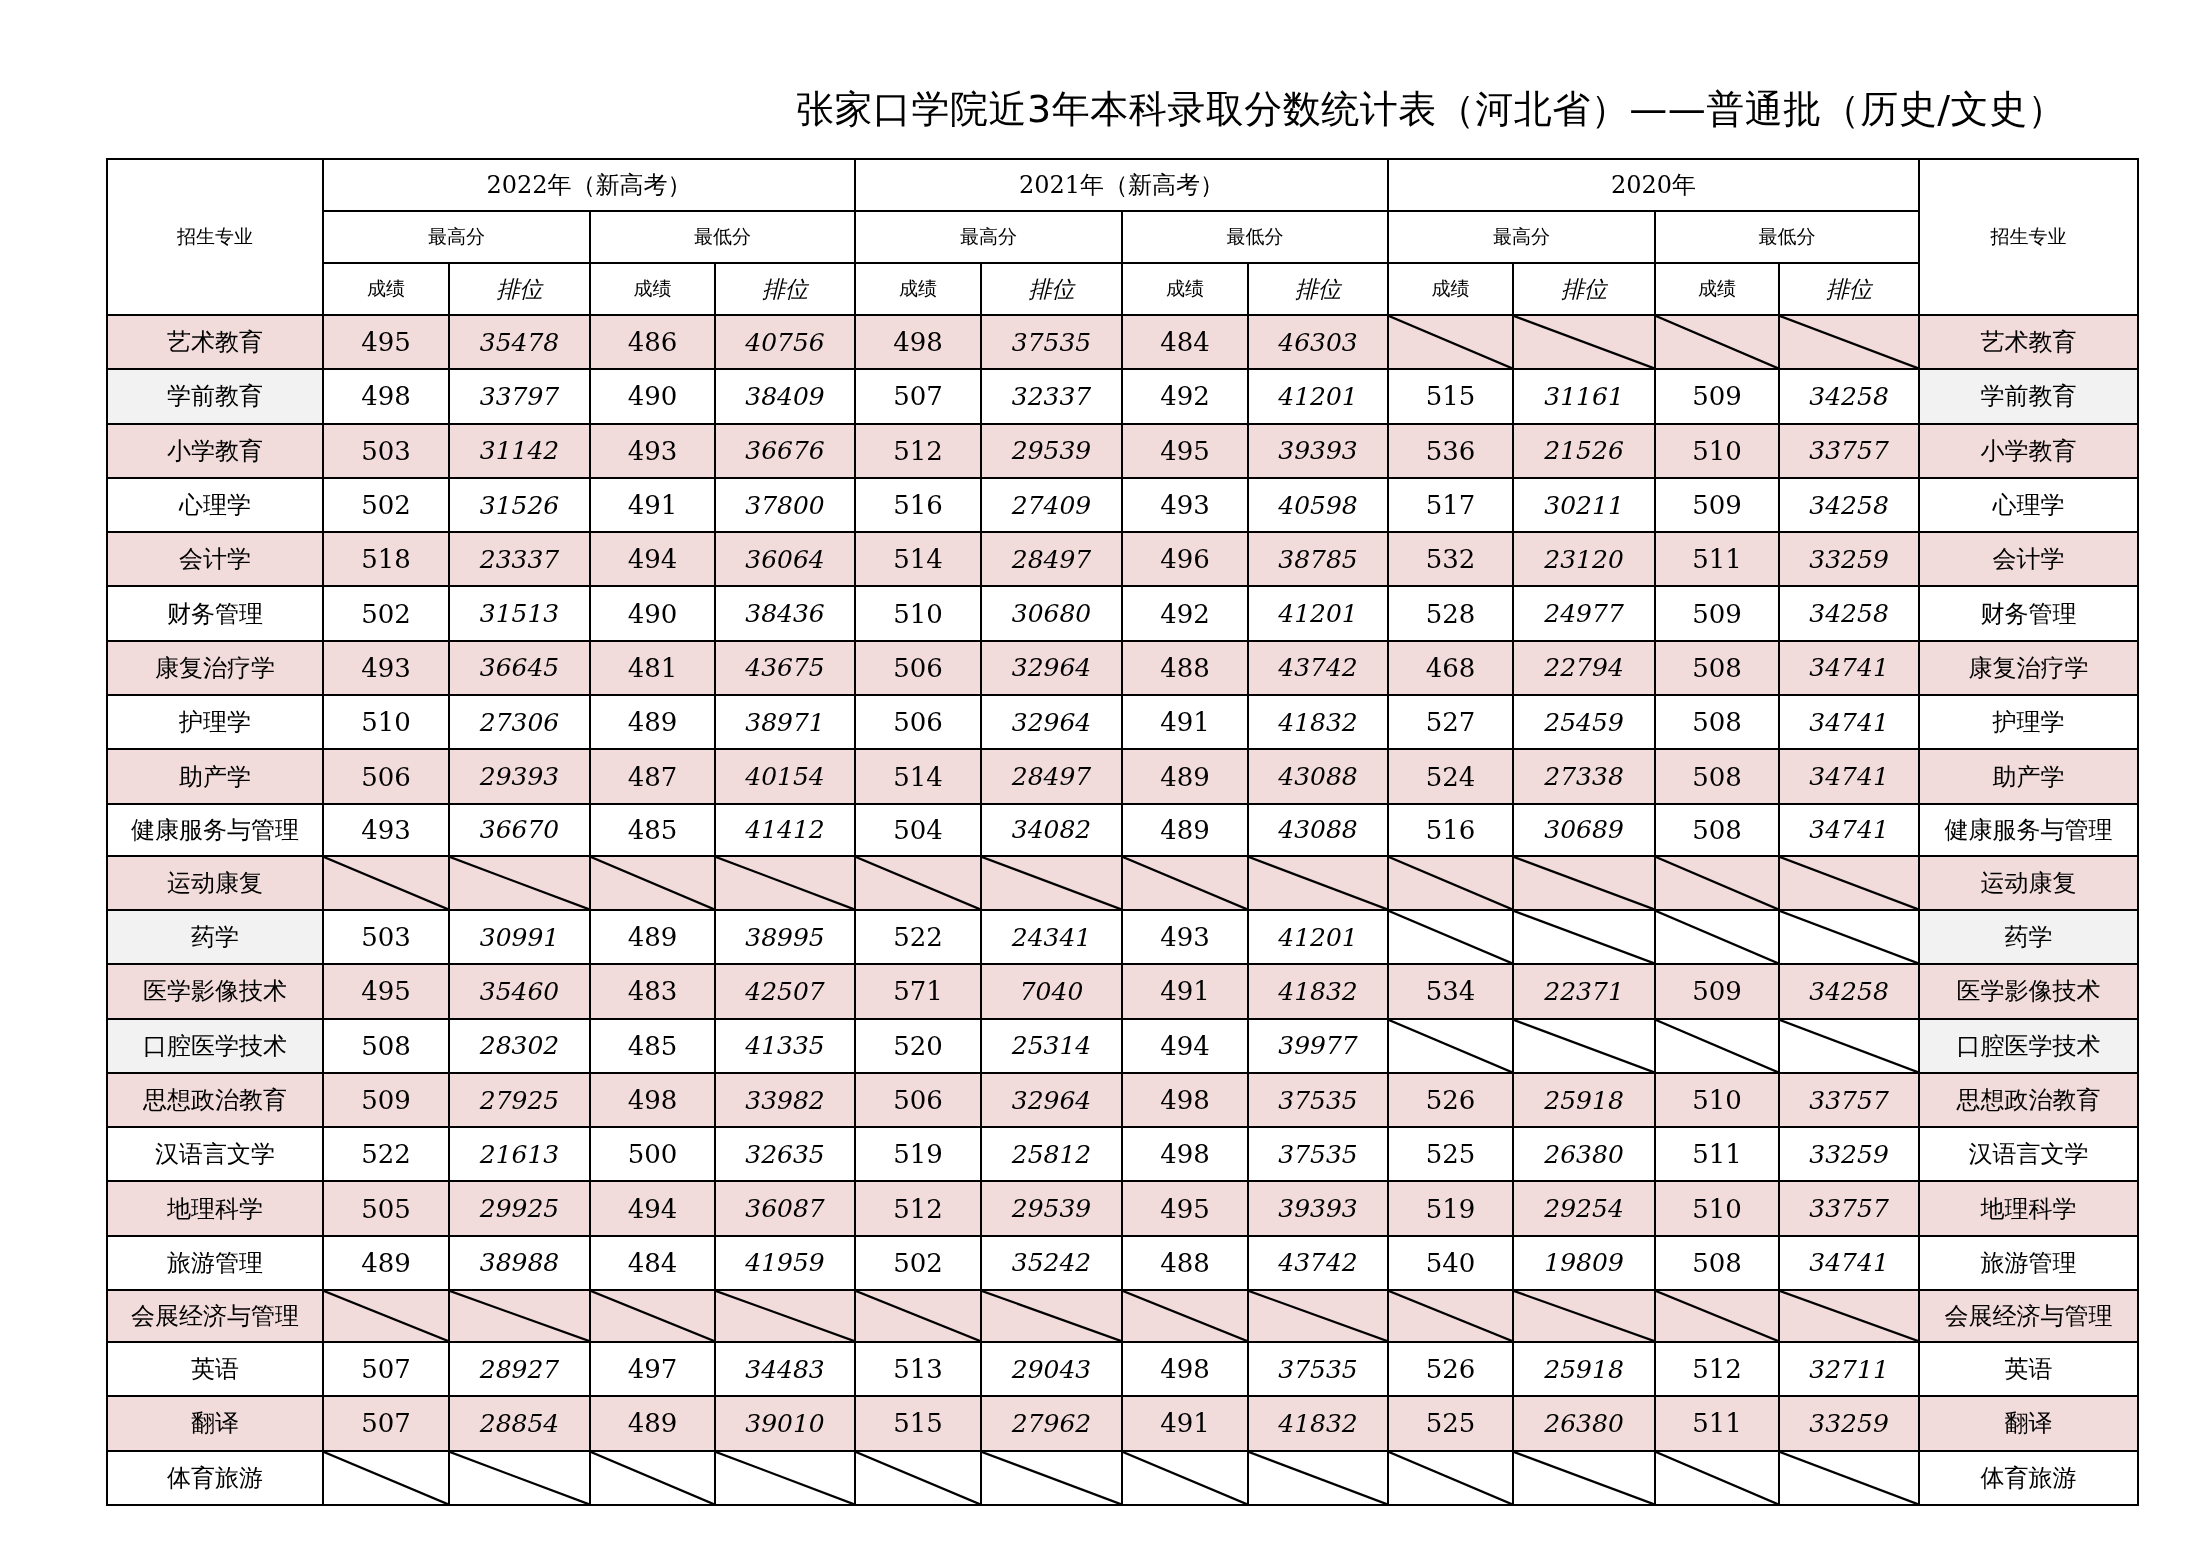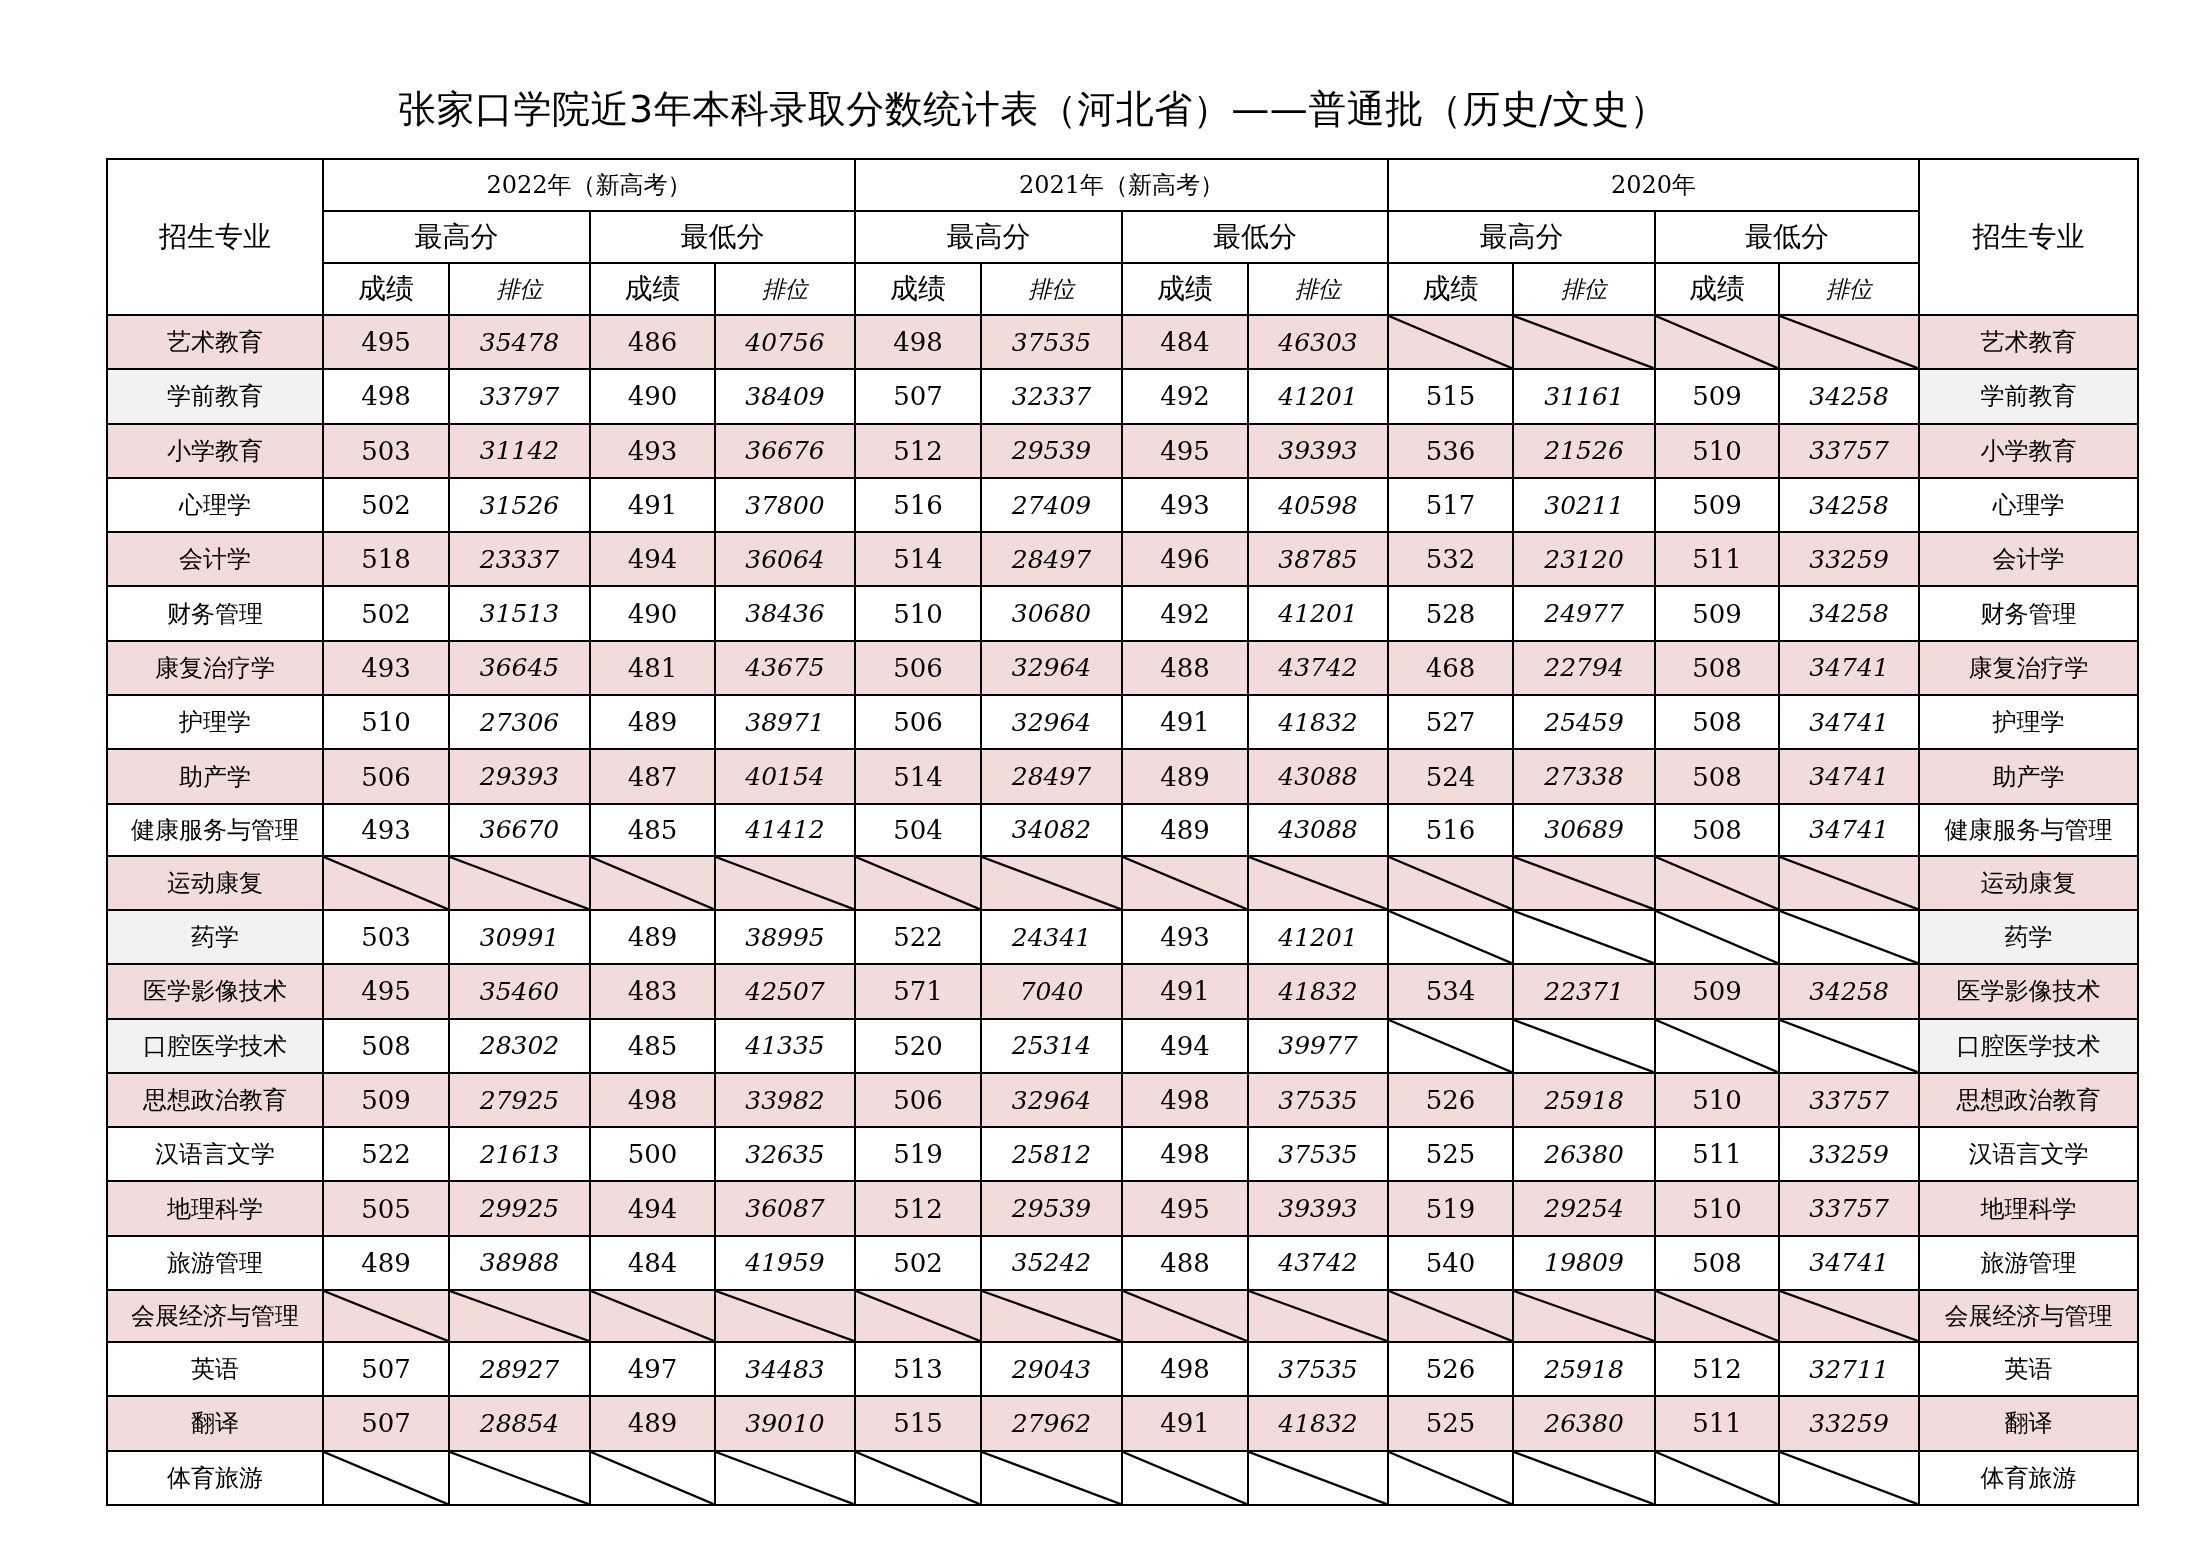--- a/index.html
+++ b/index.html
@@ -1,26 +1,26 @@
 <!DOCTYPE html>
 <html><head>
 <meta charset="utf-8">
 <style>
   html, body { margin: 0; padding: 0; background: #ffffff; }
   body { width: 2205px; height: 1559px; position: relative; overflow: hidden;
          font-family: "DejaVu Serif", "Liberation Serif", serif; color: #000; }
-  .title { position: absolute; left: 0; width: 2066px; top: 84px; text-align: center;
+  .title { position: absolute; left: 0; width: 2066px; top: 84px; text-align: right;
            font-family: "DejaVu Sans", "Liberation Sans", sans-serif; font-size: 38px; font-weight: 500;
            letter-spacing: 0.5px; }
   table.sheet { position: absolute; left: 106px; top: 158px; border-collapse: collapse;
                 table-layout: fixed; width: 2031px; }
   table.sheet td, table.sheet th { border: 2.5px solid #000; padding: 0; text-align: center;
                 vertical-align: middle; font-weight: normal; overflow: hidden; position: relative; }
   table.sheet > thead th, table.sheet > tbody td { height: 50px; }
-  .hdr { font-family: "DejaVu Sans", "Liberation Sans", sans-serif; font-size: 28px; }
+  .hdr { font-family: "DejaVu Sans", "Liberation Sans", sans-serif; font-size: 19px; }
   .hdr-year { font-family: "DejaVu Serif", "Liberation Serif", serif; font-size: 24px; }
   .hdr-rank { font-family: "DejaVu Sans", "Liberation Sans", sans-serif; font-size: 23px; font-style: italic; font-weight: bold; }
   td.major { font-family: "DejaVu Sans", "Liberation Sans", sans-serif; font-size: 24px; }
   td.score { font-size: 26px; }
   td.rank { font-size: 25px; font-style: italic; }
   tr.pink td { background: #F2DCDB; }
   tr.white td { background: #ffffff; }
   td.gray { background: #F2F2F2 !important; }
   td.slash { background-image: linear-gradient(to top right, transparent calc(50% - 1.3px), #000 calc(50% - 1.3px), #000 calc(50% + 1.3px), transparent calc(50% + 1.3px)); }
   td.slash.diag { background-image: none; }

